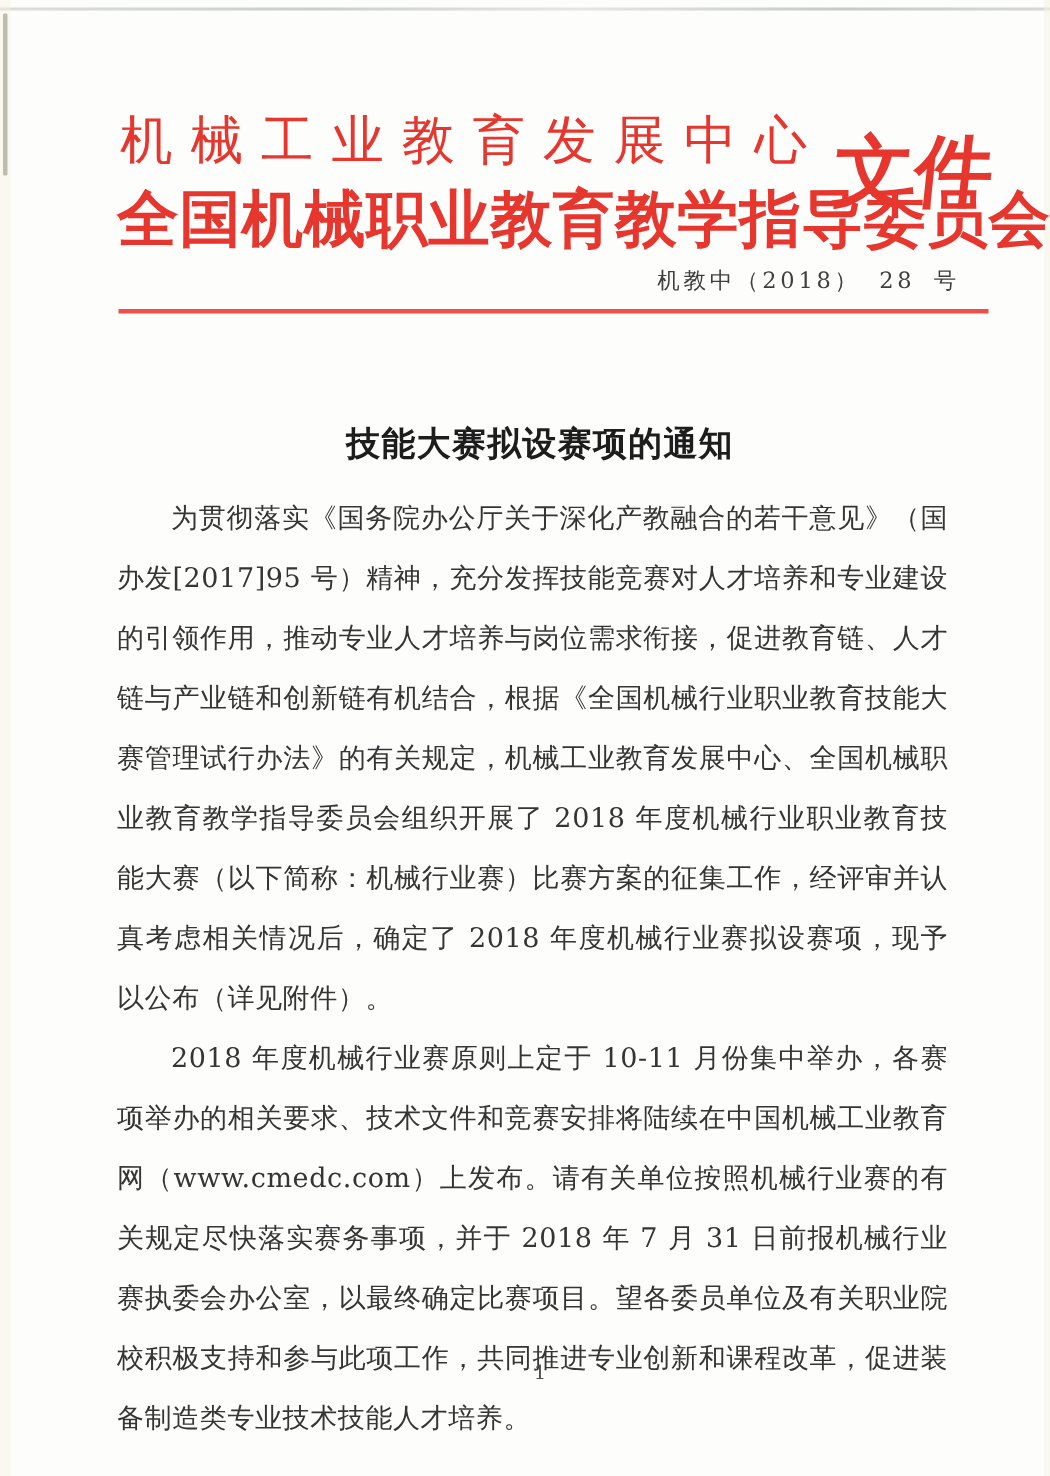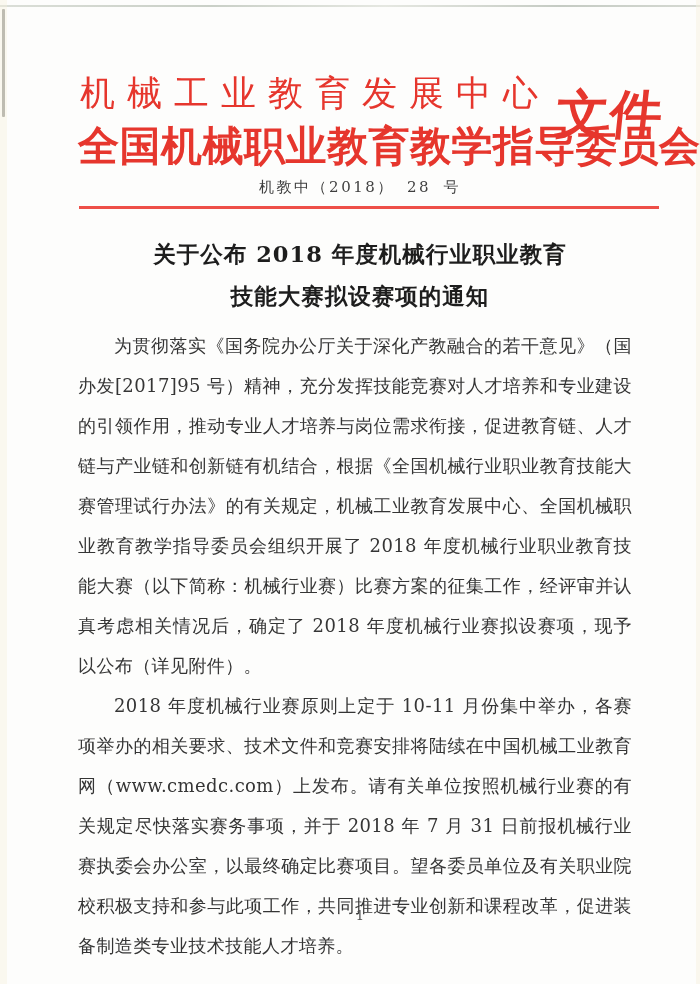--- a/index.html
+++ b/index.html
@@ -39,21 +39,21 @@
     font-size:41px; font-weight:bold; color:#e6362d;
     letter-spacing:0.5px; white-space:nowrap;
   }
   .doc-type {
     position:absolute; left:556px; top:80px;
     font-size:52px; font-weight:bold; color:#e6362d;
     transform:skewX(-6deg); letter-spacing:2px; white-space:nowrap;
   }
   .doc-number {
     position:absolute; left:80px; top:178px; width:560px;
-    text-align:center; font-size:15px; color:#3f3f3f;
+    text-align:right; font-size:15px; color:#3f3f3f;
     letter-spacing:2.5px; word-spacing:5px;
   }
   .red-rule {
     position:absolute; left:79px; top:206px; width:580px; height:3px;
     background:#ee4f48;
   }
   
   .doc-title {
     position:absolute; left:80px; top:233px; width:560px; margin:0;
     text-align:center; font-size:22.5px; font-weight:bold;
@@ -83,21 +83,21 @@
   <div class="scan-left-tint"></div>
   <div class="scan-right-tint"></div>
 
   <div class="org-line1">机械工业教育发展中心</div>
   <div class="org-line2">全国机械职业教育教学指导委员会</div>
   <div class="doc-type">文件</div>
   <div class="doc-number">机教中（2018） 28 号</div>
   <div class="red-rule"></div>
 
   <h1 class="doc-title">
-    <span>关于公布 2018 年度机械行业职业教育</span><br>
+    <br>
     <span>技能大赛拟设赛项的通知</span>
   </h1>
 
   <div class="doc-body">
     <p class="para">为贯彻落实《国务院办公厅关于深化产教融合的若干意见》（国办发[2017]95 号）精神，充分发挥技能竞赛对人才培养和专业建设的引领作用，推动专业人才培养与岗位需求衔接，促进教育链、人才链与产业链和创新链有机结合，根据《全国机械行业职业教育技能大赛管理试行办法》的有关规定，机械工业教育发展中心、全国机械职业教育教学指导委员会组织开展了 2018 年度机械行业职业教育技能大赛（以下简称：机械行业赛）比赛方案的征集工作，经评审并认真考虑相关情况后，确定了 2018 年度机械行业赛拟设赛项，现予以公布（详见附件）。</p>
     <p class="para">2018 年度机械行业赛原则上定于 10-11 月份集中举办，各赛项举办的相关要求、技术文件和竞赛安排将陆续在中国机械工业教育网（www.cmedc.com）上发布。请有关单位按照机械行业赛的有关规定尽快落实赛务事项，并于 2018 年 7 月 31 日前报机械行业赛执委会办公室，以最终确定比赛项目。望各委员单位及有关职业院校积极支持和参与此项工作，共同推进专业创新和课程改革，促进装备制造类专业技术技能人才培养。</p>
   </div>
 
   <div class="page-num">1</div>
 

